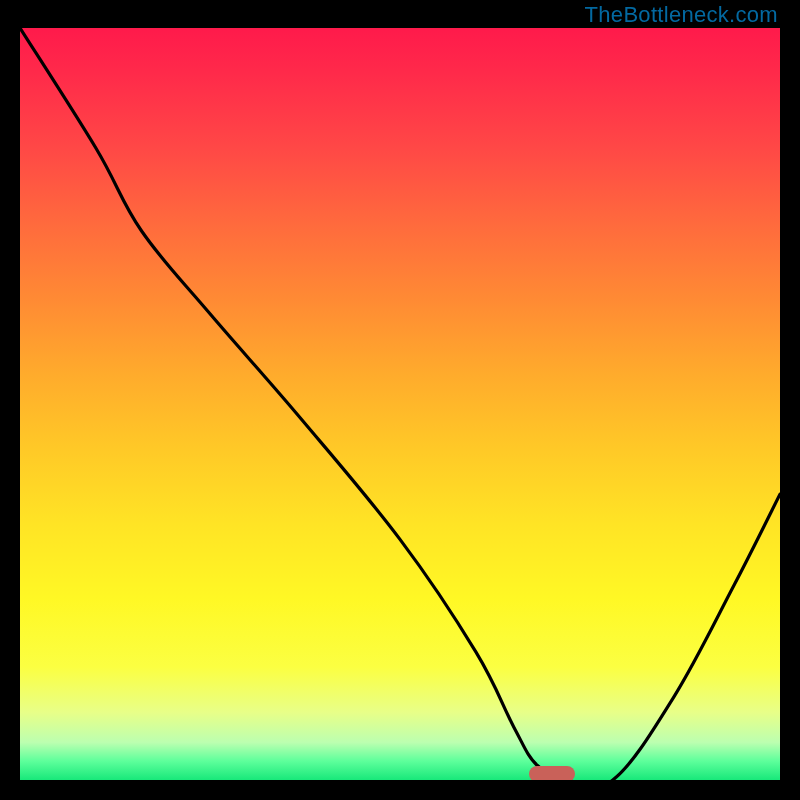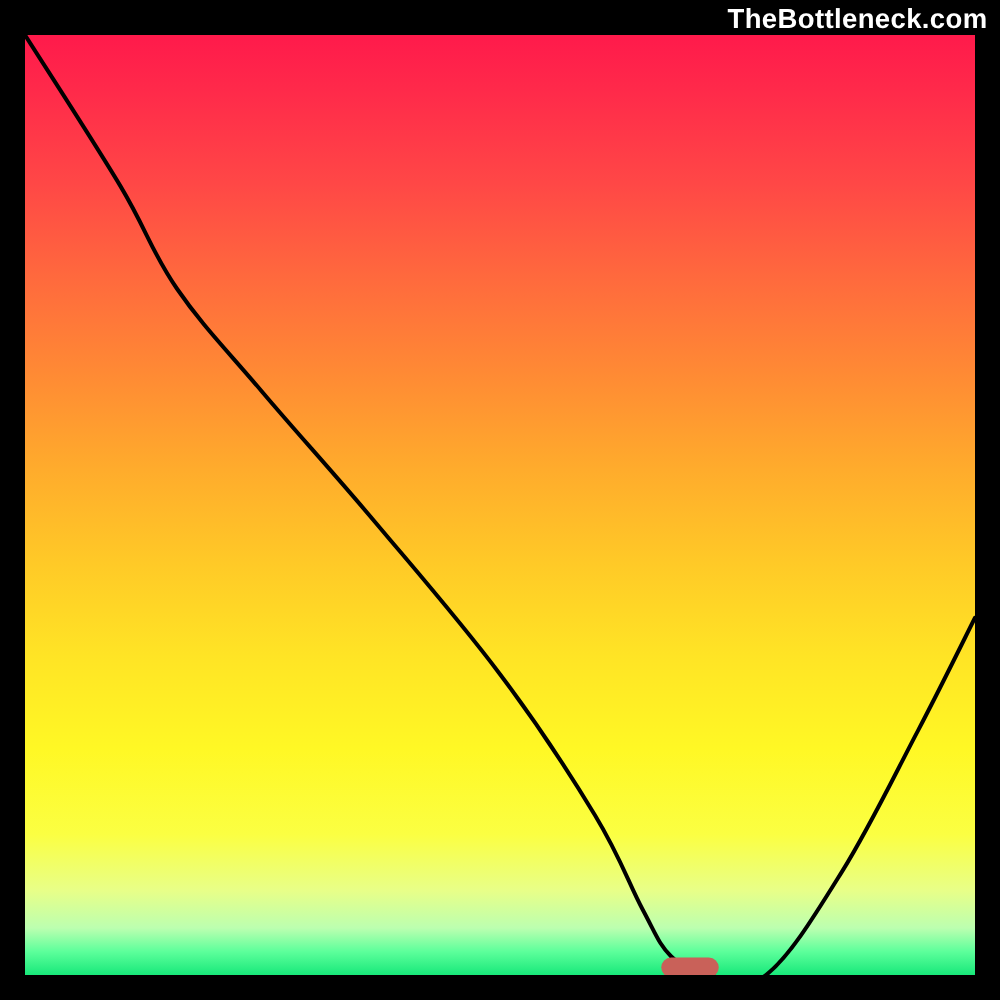--- a/index.html
+++ b/index.html
@@ -13,24 +13,24 @@
   }
   .outer {
     position: relative;
     width: 800px;
     height: 800px;
     background: #000;
   }
   .watermark {
     position: absolute;
     top: 2px;
-    right: 10px;
-    color: #ffffff;
+    right: 22px;
+    color: #0369a1;
     font-size: 22px;
-    font-weight: 700;
+    font-weight: 400;
     letter-spacing: 0.3px;
     z-index: 10;
   }
   .plot {
     position: absolute;
     left: 20px;
     top: 28px;
     width: 760px;
     height: 752px;
     overflow: hidden;

